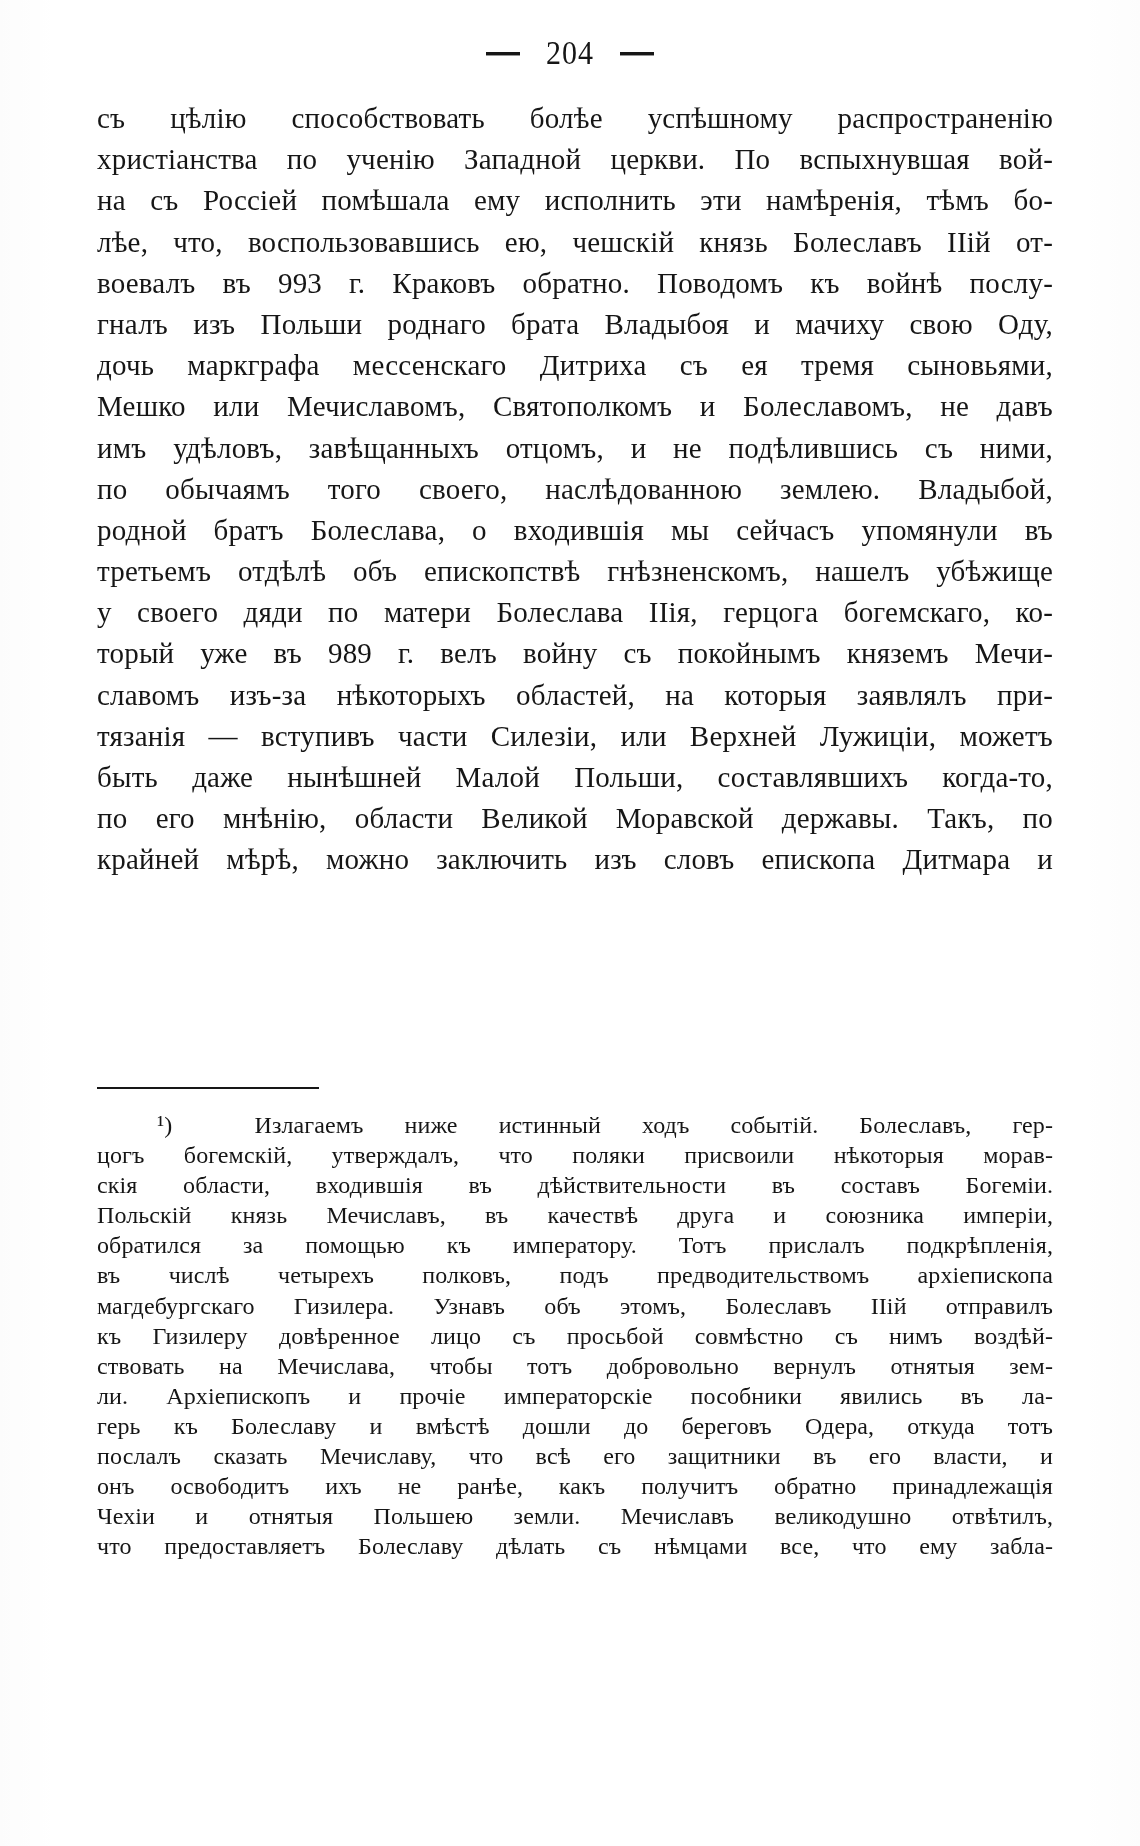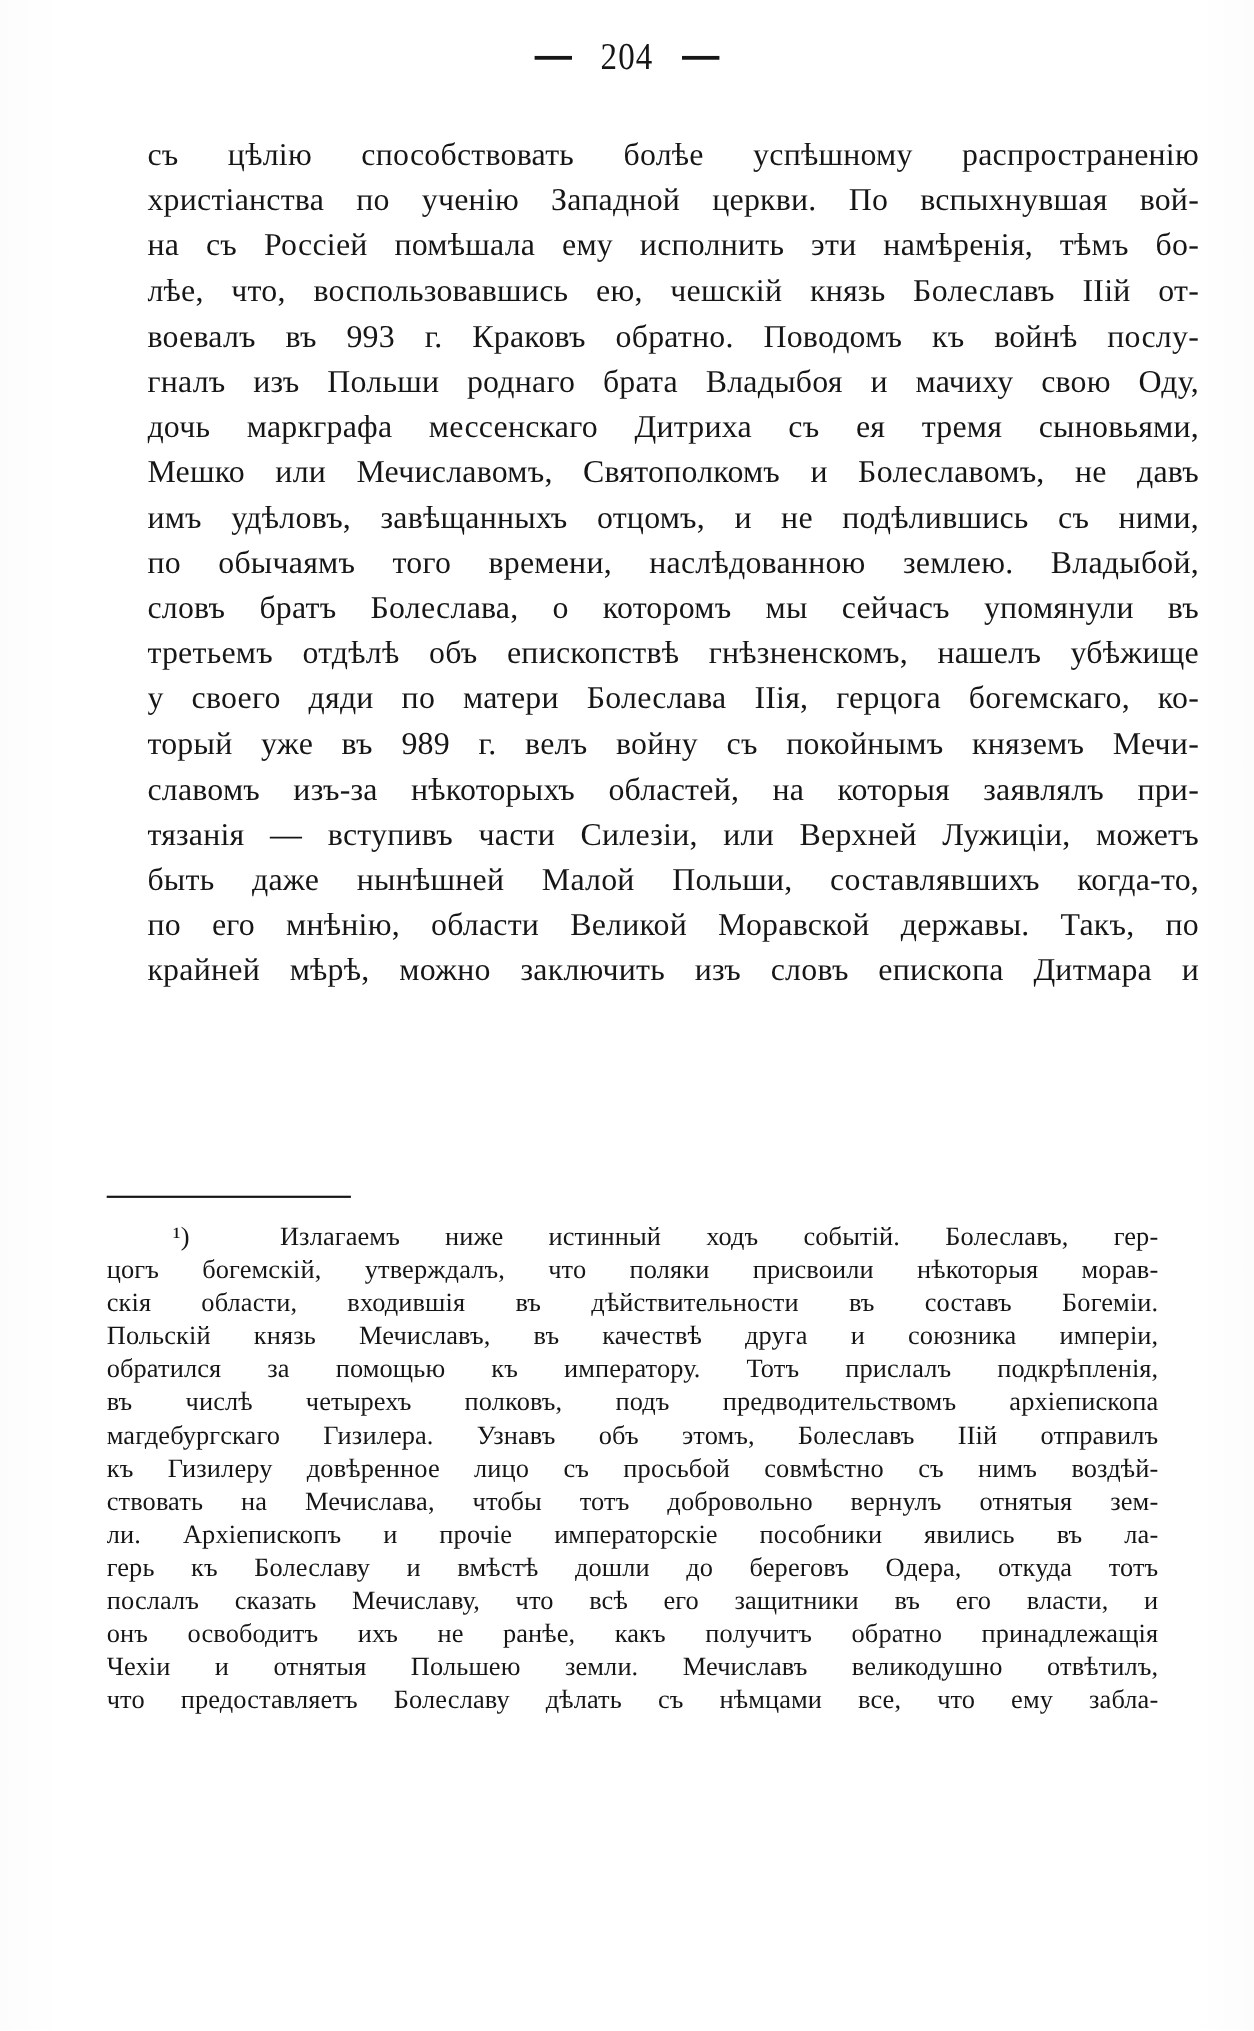--- a/index.html
+++ b/index.html
@@ -31,24 +31,23 @@
       width: 34px;
       height: 3px;
       background: #161616;
       vertical-align: middle;
       margin: 0 26px;
       position: relative;
       top: -2px;
     }
     .main-text {
       position: absolute;
-      top: 121px;
+      top: 98px;
       left: 97px;
       width: 956px;
-      margin-left: 37px;
     }
     .line {
       display: block;
       white-space: nowrap;
       text-align: justify;
       text-align-last: justify;
       overflow: hidden;
     }
     .main-text .line {
       height: 41.2px;
@@ -98,22 +97,22 @@
 <div class="main-text">
   <span class="line">съ цѣлію способствовать болѣе успѣшному распространенію</span>
   <span class="line">христіанства по ученію Западной церкви. По вспыхнувшая вой-</span>
   <span class="line">на съ Россіей помѣшала ему исполнить эти намѣренія, тѣмъ бо-</span>
   <span class="line">лѣе, что, воспользовавшись ею, чешскій князь Болеславъ IIій от-</span>
   <span class="line">воевалъ въ 993 г. Краковъ обратно. Поводомъ къ войнѣ послу-</span>
   <span class="line">гналъ изъ Польши роднаго брата Владыбоя и мачиху свою Оду,</span>
   <span class="line">дочь маркграфа мессенскаго Дитриха съ ея тремя сыновьями,</span>
   <span class="line">Мешко или Мечиславомъ, Святополкомъ и Болеславомъ, не давъ</span>
   <span class="line">имъ удѣловъ, завѣщанныхъ отцомъ, и не подѣлившись съ ними,</span>
-  <span class="line">по обычаямъ того времени, наслѣдованною землею. Владыбой,</span>
-  <span class="line">словъ братъ Болеслава, о которомъ мы сейчасъ упомянули въ</span>
+  <span class="line">по обычаямъ того своего, наслѣдованною землею. Владыбой,</span>
+  <span class="line">родной братъ Болеслава, о входившія мы сейчасъ упомянули въ</span>
   <span class="line">третьемъ отдѣлѣ объ епископствѣ гнѣзненскомъ, нашелъ убѣжище</span>
   <span class="line">у своего дяди по матери Болеслава IIія, герцога богемскаго, ко-</span>
   <span class="line">торый уже въ 989 г. велъ войну съ покойнымъ княземъ Мечи-</span>
   <span class="line">славомъ изъ-за нѣкоторыхъ областей, на которыя заявлялъ при-</span>
   <span class="line">тязанія — вступивъ части Силезіи, или Верхней Лужиціи, можетъ</span>
   <span class="line">быть даже нынѣшней Малой Польши, составлявшихъ когда-то,</span>
   <span class="line">по его мнѣнію, области Великой Моравской державы. Такъ, по</span>
   <span class="line">крайней мѣрѣ, можно заключить изъ словъ епископа Дитмара и</span>
 </div>
 

